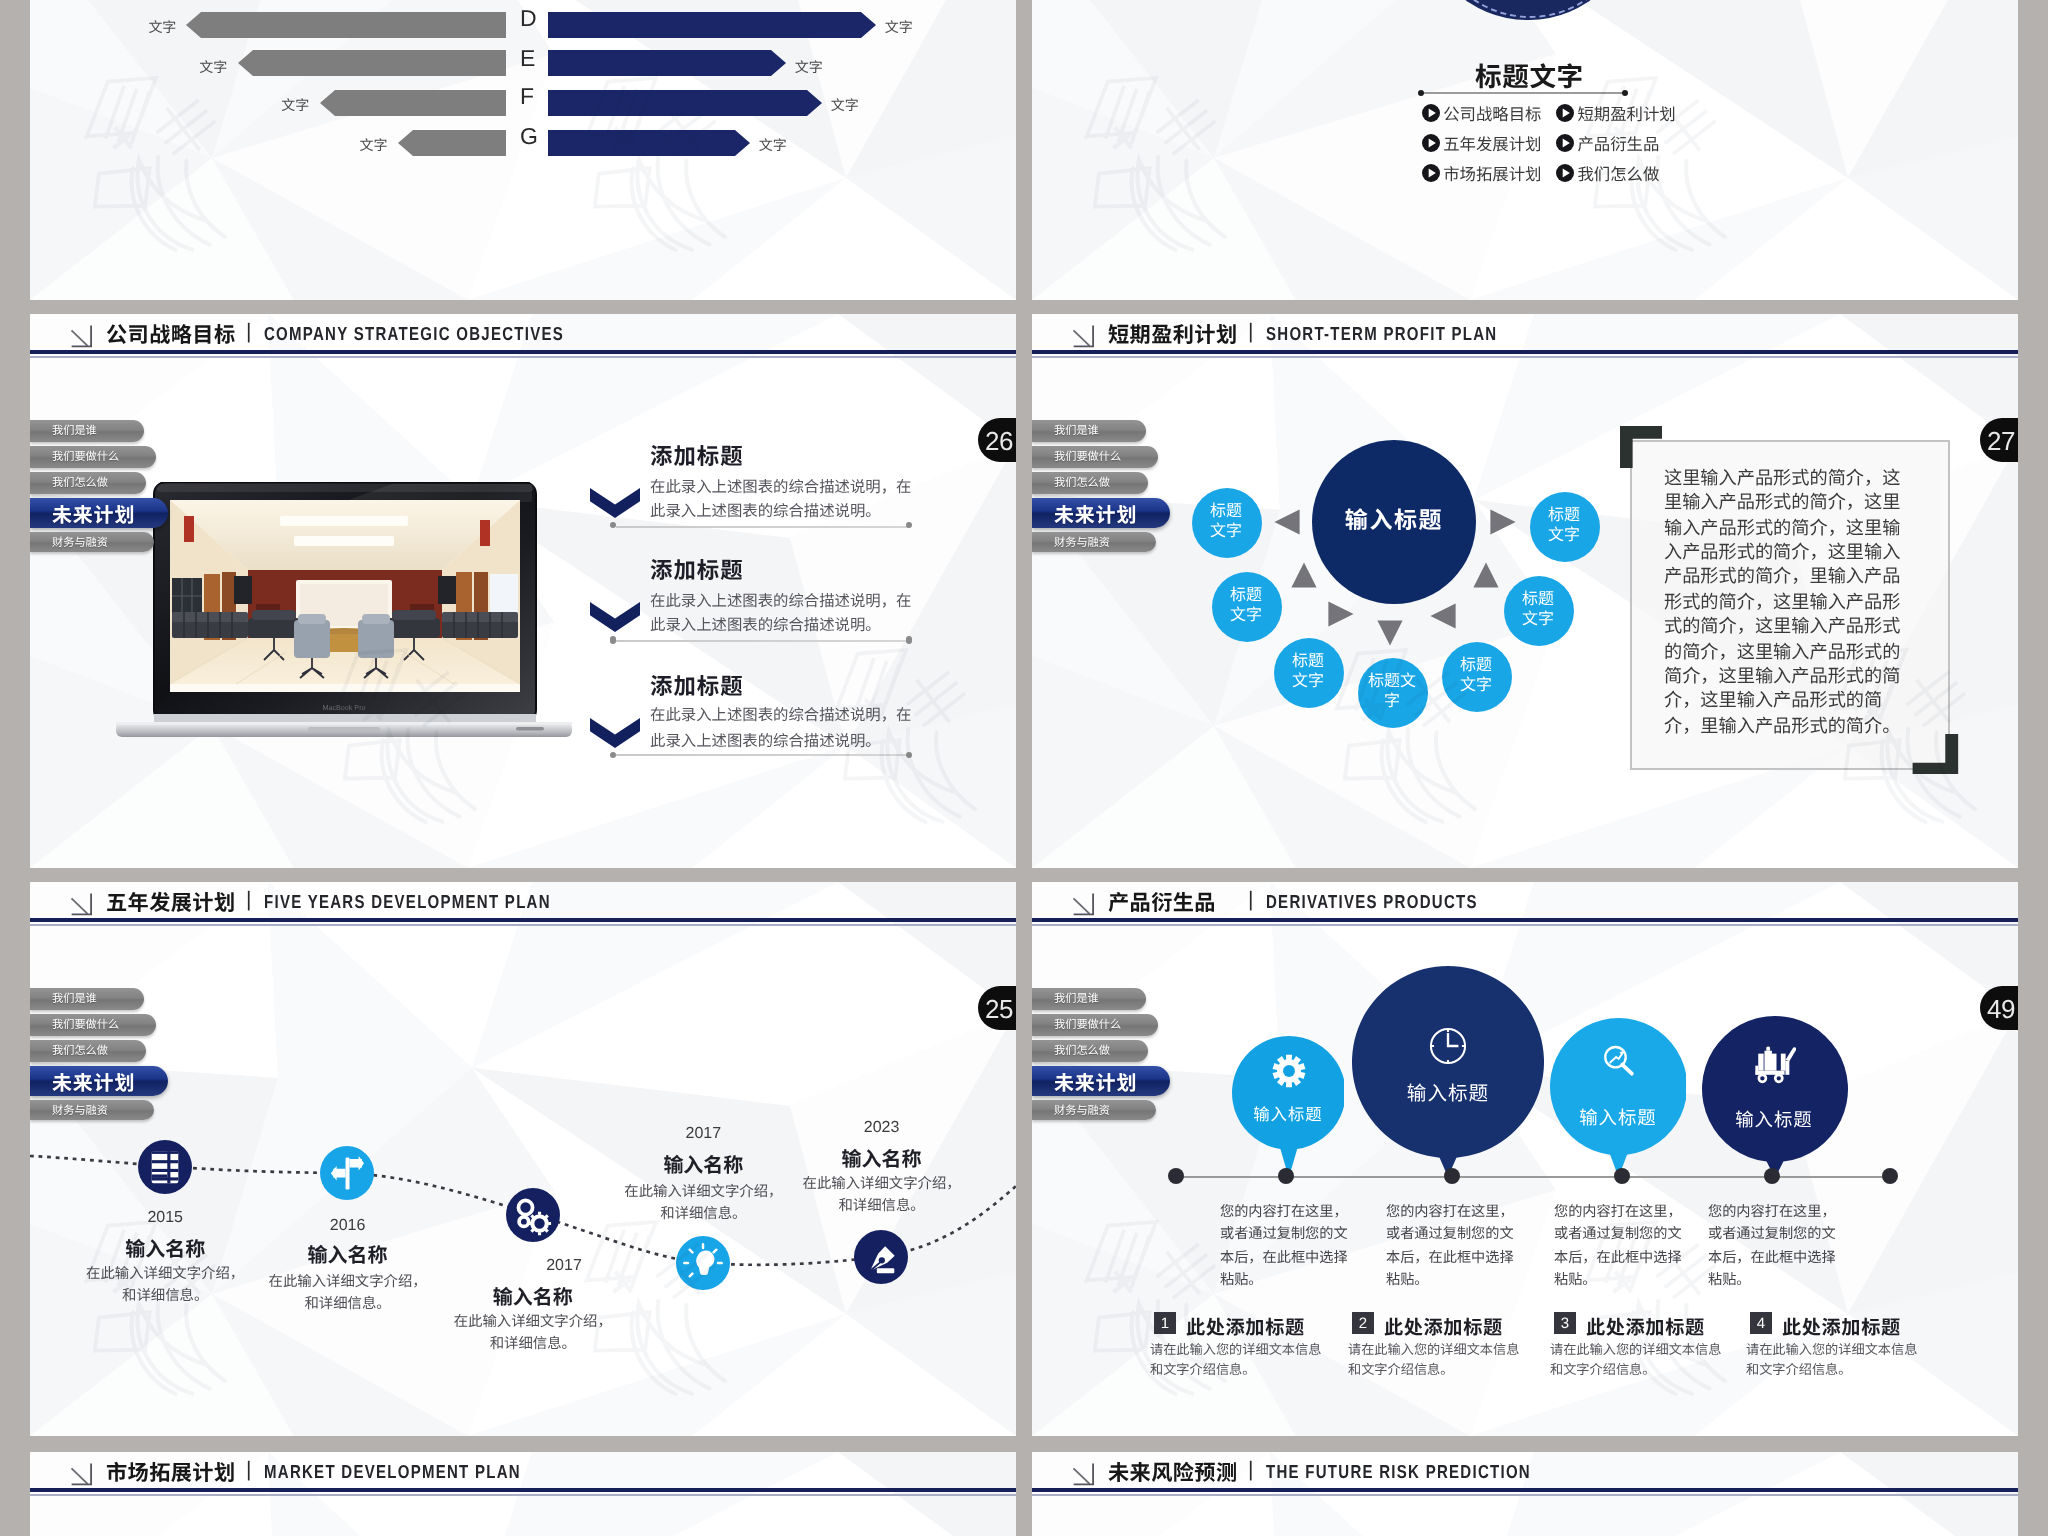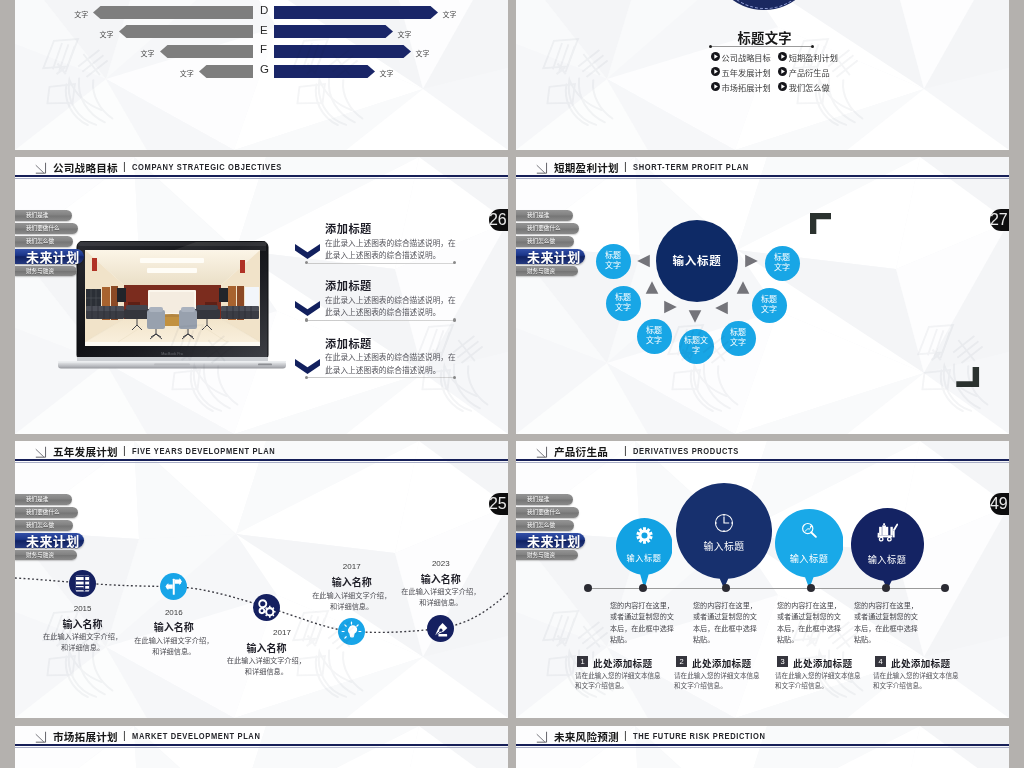--- a/index.html
+++ b/index.html
@@ -18,32 +18,32 @@
 .hdr{position:absolute;left:0;right:0;top:0;height:19.5px;}
 .hdr .hline{position:absolute;left:0;right:0;bottom:0;height:1.8px;background:#161f58;}
 .hdr .hline2{position:absolute;left:0;right:0;bottom:-2.6px;height:0.9px;background:#a9aec6;}
 .hdr-ico{position:absolute;left:19px;top:3.5px;width:14px;height:14px;}
 .hdr-cn{position:absolute;left:38px;top:3.4px;font-size:10.6px;font-weight:bold;color:#171717;letter-spacing:.2px;}
 .hdr-sep{position:absolute;top:2.8px;font-size:10.5px;color:#2a2a2a;font-weight:300;}
 .hdr-en{position:absolute;top:3.6px;font-size:9.4px;font-weight:bold;color:#25262b;letter-spacing:.8px;transform:scaleX(.80);transform-origin:left center;white-space:nowrap;}
 
 
 .pgnum{position:absolute;right:0;width:18px;height:22px;background:#0d0d0e;
-  border-radius:11px 0 0 11px;color:#e8e8e8;font-size:16px;
+  border-radius:11px 0 0 11px;color:#e8e8e8;font-size:13px;
   display:flex;align-items:center;justify-content:flex-end;padding-right:1.5px;
   font-family:"Liberation Sans",sans-serif;letter-spacing:-.2px;}
 
 
 .tags{position:absolute;left:0;z-index:5;}
 .tag{position:relative;height:10.5px;margin-bottom:2.5px;border-radius:0 6px 6px 0;
   background:linear-gradient(180deg,#949494 0%,#828282 46%,#757575 54%,#8a8a8a 100%);
   color:#fff;font-size:5.6px;display:flex;align-items:center;
   padding-left:11px;box-shadow:0 1px 1.5px rgba(0,0,0,.22);white-space:nowrap;
   text-shadow:0 .5px .5px rgba(0,0,0,.25);}
-.tag.on{height:14.5px;font-size:13px;font-weight:bold;border-radius:0 8px 8px 0;margin-bottom:2px;margin-top:0.5px;
+.tag.on{height:14.5px;font-size:10px;font-weight:bold;border-radius:0 8px 8px 0;margin-bottom:2px;margin-top:0.5px;
   background:linear-gradient(180deg,#3350a8 0%,#1b3588 42%,#102263 52%,#25397f 100%);
   box-shadow:0 1px 2px rgba(0,0,0,.32);letter-spacing:.4px;}
 .rowlbl{position:absolute;font-size:7px;color:#4a4a4a;white-space:nowrap;}
 .rowltr{position:absolute;font-size:11.5px;color:#2a2a2a;font-family:"Liberation Sans",sans-serif;}
 .capt{position:absolute;font-size:7.3px;line-height:12px;color:#4a4a4a;text-align:center;}
 
 
 .seal{position:absolute;border-radius:50%;background:#1a2860;}
 .bt{position:absolute;font-size:13.3px;font-weight:bold;color:#1a1a1a;letter-spacing:.3px;}
 .bline{position:absolute;height:1px;background:#9b9b9b;}
@@ -440,20 +440,23 @@
       </div>
   <svg style="position:absolute;left:0;top:0" width="493" height="277">
     <polygon points="-5.8,-6.3 6.8,0 -5.8,6.3" fill="#74747a" transform="translate(128,104) rotate(180)"></polygon>
     <polygon points="-5.8,-6.3 6.8,0 -5.8,6.3" fill="#74747a" transform="translate(136,131) rotate(270)"></polygon>
     <polygon points="-5.8,-6.3 6.8,0 -5.8,6.3" fill="#74747a" transform="translate(154,150) rotate(0)"></polygon>
     <polygon points="-5.8,-6.3 6.8,0 -5.8,6.3" fill="#74747a" transform="translate(179,159) rotate(90)"></polygon>
     <polygon points="-5.8,-6.3 6.8,0 -5.8,6.3" fill="#74747a" transform="translate(206,151) rotate(180)"></polygon>
     <polygon points="-5.8,-6.3 6.8,0 -5.8,6.3" fill="#74747a" transform="translate(227,131) rotate(270)"></polygon>
     <polygon points="-5.8,-6.3 6.8,0 -5.8,6.3" fill="#74747a" transform="translate(235,104) rotate(0)"></polygon>
   </svg>
+  <div class="note27" style="left:298.8px;top:63.3px;width:160.2px;height:165.1px;padding:11.5px 17px 8px 16.2px;box-sizing:border-box">
+        <p>这里输入产品形式的简介，这里输入产品形式的简介，这里输入产品形式的简介，这里输入产品形式的简介，这里输入产品形式的简介，里输入产品形式的简介，这里输入产品形式的简介，这里输入产品形式的简介，这里输入产品形式的简介，这里输入产品形式的简介，这里输入产品形式的简介，里输入产品形式的简介。</p>
+      </div>
   <svg class="brk" style="left:293.9px;top:55.5px" width="21.4" height="21.4" viewBox="0 0 22 22">
         <path d="M0 0 H22 V6.5 H6.5 V22 H0 Z" fill="#2b322f"></path>
       </svg>
   <svg class="brk" style="left:440.3px;top:209.7px" width="23.4" height="20.8" viewBox="0 0 23 21">
         <path d="M23 21 H0 V14.5 H16.5 V0 H23 Z" fill="#2b322f"></path>
       </svg>
 </div>
 <div class="slide" style="left:15px;top:441px;">
   <svg class="bg" width="493" height="277">
         <use href="#polybg"></use>

